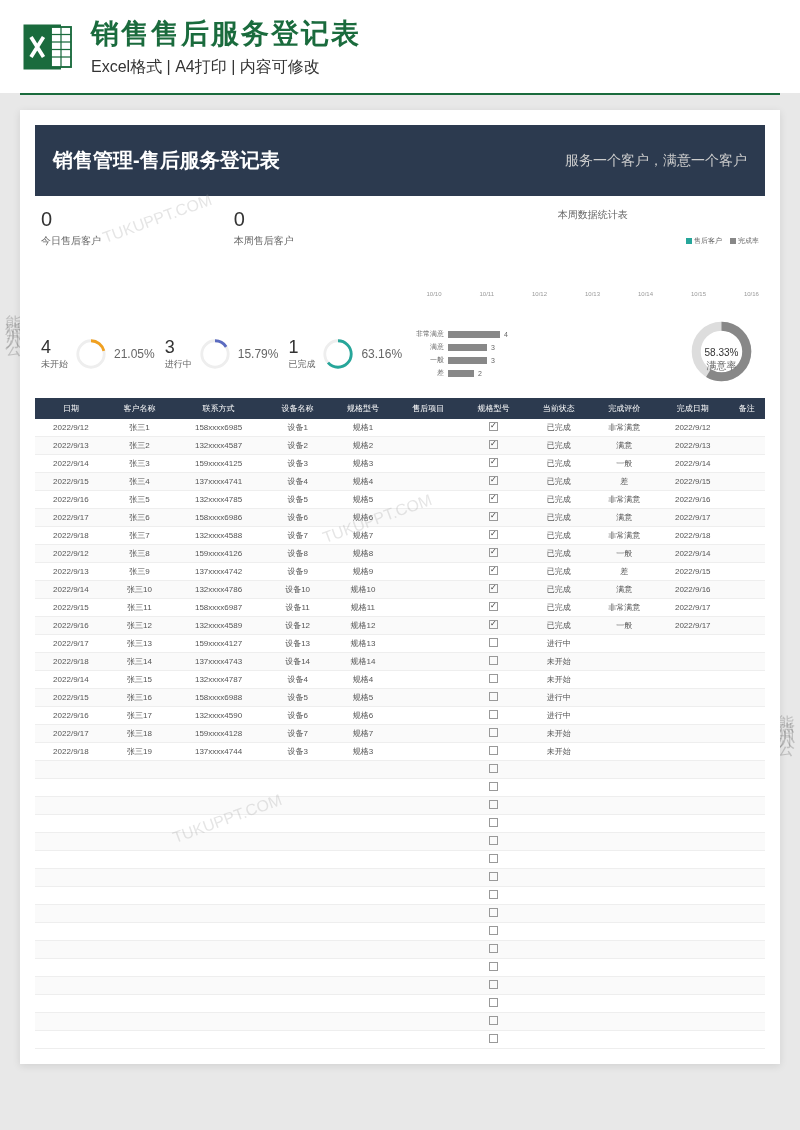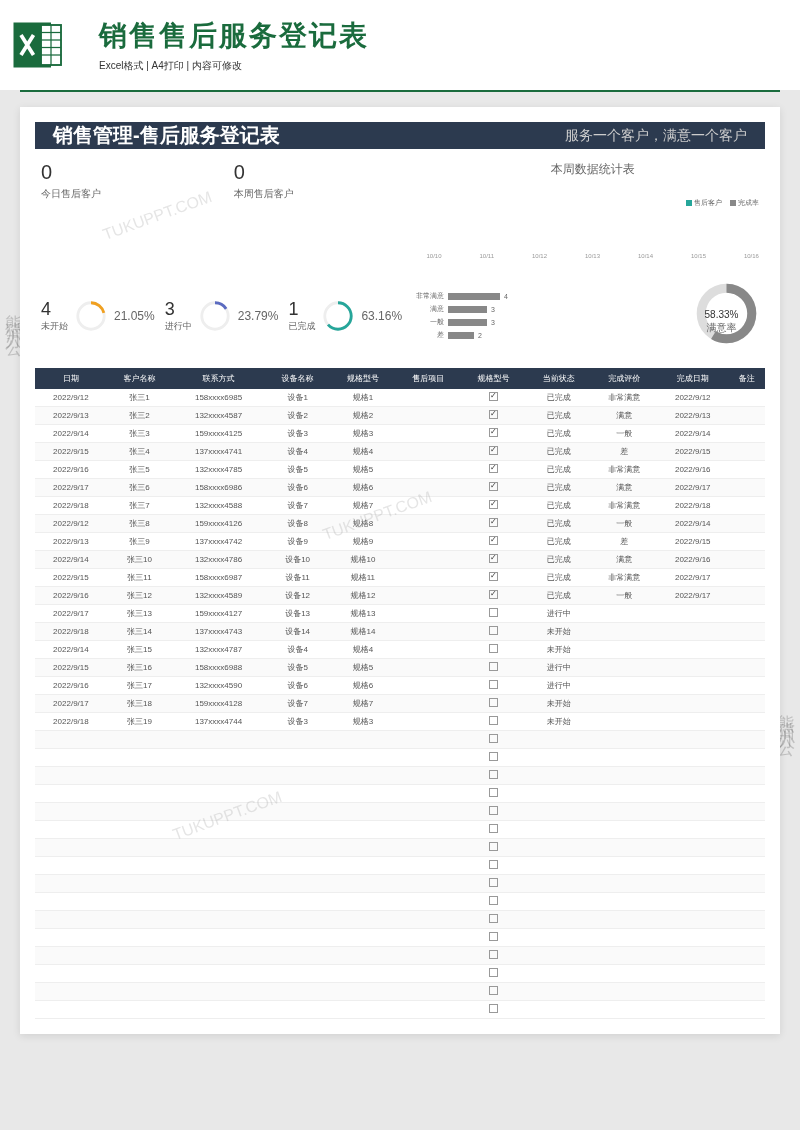--- a/index.html
+++ b/index.html
@@ -1,51 +1,51 @@
 <!DOCTYPE html>
 <html><head>
 <meta charset="utf-8">
 <style>
 *{margin:0;padding:0;box-sizing:border-box}
 body{font-family:"Microsoft YaHei",sans-serif;background:#e8e8e8;width:800px;height:1130px;position:relative;overflow:hidden}
-.header-top{background:#fff;padding:15px 6px;display:flex;align-items:center;gap:33px}
+.header-top{background:#fff;padding:15px 16px;display:flex;align-items:center;gap:15px}
 .excel-icon{width:60px;height:60px;flex-shrink:0}
 .header-text{flex:1}
 .main-title{font-size:28px;font-weight:bold;color:#1a6b3d;letter-spacing:2px}
-.sub-features{font-size:10px;color:#333;margin-top:4px}
+.sub-features{font-size:16px;color:#333;margin-top:4px}
 .divider{border:none;border-top:2px solid #1a6b3d;margin:0 20px}
 .doc-wrap{background:#fff;margin:15px 20px;padding:15px;box-shadow:0 2px 8px rgba(0,0,0,0.1);position:relative}
-.doc-header{background:#2c3a4f;color:#fff;padding:0 18px;display:flex;align-items:center;justify-content:space-between}
+.doc-header{background:#2c3a4f;color:#fff;padding:22px 18px;display:flex;align-items:center;justify-content:space-between}
 .doc-title{font-size:20px;font-weight:bold}
 .doc-slogan{font-size:14px;color:#ccc}
 .stats-row{display:flex;padding:12px 6px;gap:8px}
 .stat-box{flex:1}
 .stat-num{font-size:20px;font-weight:300;color:#333}
 .stat-label{font-size:10px;color:#666;margin-top:3px}
 .mini-chart{flex:1.8;position:relative}
-.chart-title{font-size:12px;color:#666;text-align:center;margin-bottom:20px}
+.chart-title{font-size:10px;color:#666;text-align:center;margin-bottom:14px}
 .legend{display:flex;gap:8px;font-size:7px;color:#666;justify-content:flex-end}
 .leg-item{display:flex;align-items:center;gap:2px}
 .leg-sq{width:6px;height:6px}
 .chart-x{display:flex;justify-content:space-between;font-size:6px;color:#999;margin-top:45px}
 .status-row{display:flex;padding:10px 6px;gap:10px;align-items:center}
 .status-box{display:flex;align-items:center;gap:6px}
 .status-num{font-size:18px;color:#333}
 .status-label{font-size:9px;color:#666}
 .arc{width:34px;height:34px;position:relative}
 .pct{font-size:12px;color:#666}
 .rating-chart{flex:1.3;display:flex;flex-direction:column;gap:3px}
 .rating-row{display:flex;align-items:center;gap:4px;font-size:7px;color:#666}
 .rating-label{width:32px;text-align:right}
 .rating-bar{height:7px;background:#888}
 .rating-val{font-size:7px}
-.donut-box{width:75px;position:relative;text-align:right}
+.donut-box{width:75px;position:relative;text-align:center}
 .donut-pct{font-size:10px;color:#333;position:absolute;top:50%;left:50%;transform:translate(-50%,-60%)}
 .donut-label{font-size:10px;color:#666;position:absolute;top:58%;left:50%;transform:translateX(-50%)}
-table{width:100%;border-collapse:collapse;font-size:8px;margin-top:8px}
+table{width:100%;border-collapse:collapse;font-size:8px;}
 th{background:#2c3a4f;color:#fff;padding:5px 2px;font-weight:normal;text-align:center;font-size:8px}
 td{padding:3px 2px;text-align:center;border-bottom:1px solid #eee;color:#555;height:16px}
 tr:nth-child(even) td{background:#fafafa}
 .checkbox{width:9px;height:9px;border:1px solid #999;display:inline-block;position:relative}
 .checkbox.checked::after{content:"✓";position:absolute;top:-2px;left:0;font-size:8px;color:#333}
 .watermark{position:absolute;font-size:16px;color:rgba(150,150,150,0.25);transform:rotate(-20deg);pointer-events:none}
 .side-text{position:absolute;writing-mode:vertical-rl;font-size:18px;color:rgba(100,100,100,0.3);letter-spacing:8px}
 </style>
 </head>
 <body>
@@ -128,21 +128,21 @@
     </div>
     <div class="status-box">
       <div>
         <div class="status-num">3</div>
         <div class="status-label">进行中</div>
       </div>
       <svg class="arc" viewBox="0 0 36 36">
           <circle cx="18" cy="18" r="14" fill="none" stroke="#eee" stroke-width="3"></circle>
           <circle cx="18" cy="18" r="14" fill="none" stroke="#5b6bc0" stroke-width="3" stroke-dasharray="13.9 74.1" transform="rotate(-90 18 18)"></circle>
         </svg>
-      <span class="pct">23.79%</span>
+      <span class="pct">15.79%</span>
     </div>
     <div class="status-box">
       <div>
         <div class="status-num">1</div>
         <div class="status-label">已完成</div>
       </div>
       <svg class="arc" viewBox="0 0 36 36">
           <circle cx="18" cy="18" r="14" fill="none" stroke="#eee" stroke-width="3"></circle>
           <circle cx="18" cy="18" r="14" fill="none" stroke="#26a69a" stroke-width="3" stroke-dasharray="55.6 32.4" transform="rotate(-90 18 18)"></circle>
         </svg>

